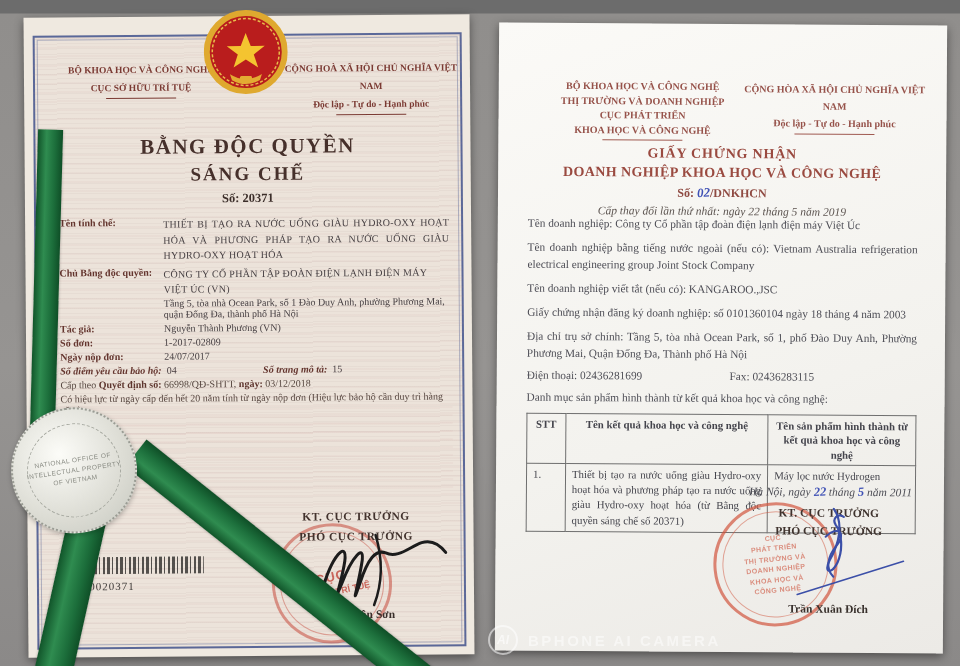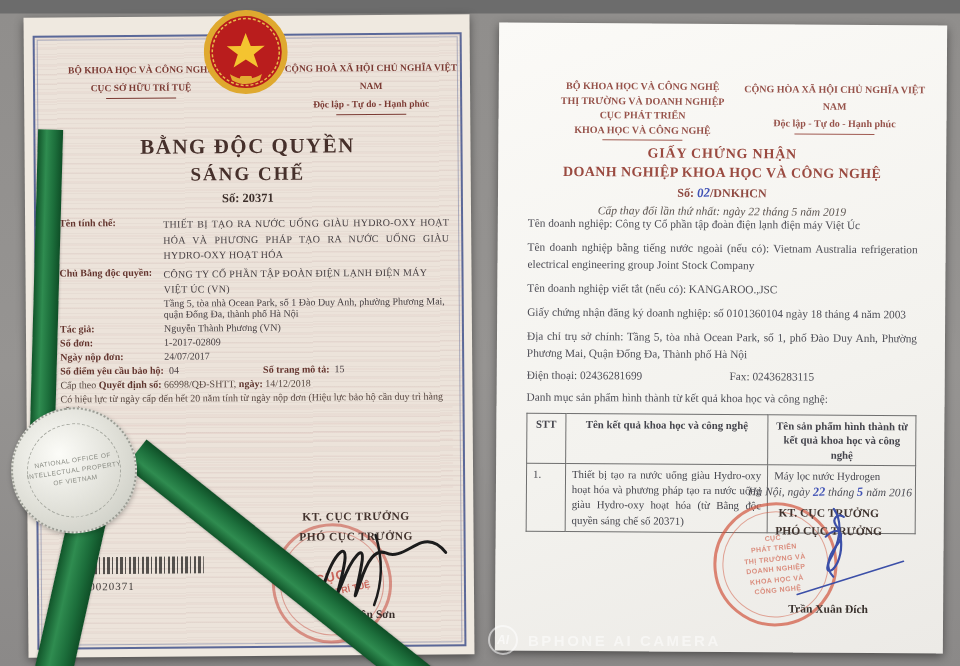--- a/index.html
+++ b/index.html
@@ -34,21 +34,21 @@
   .ltitle .t1{font-size:21px;font-weight:bold;letter-spacing:1.5px;}
   .ltitle .t2{font-size:19px;font-weight:600;letter-spacing:2px;margin-top:4px;}
   .ltitle .t3{font-size:12.5px;font-weight:bold;margin-top:6px;color:#3c2e2a;}
   .lrows{position:absolute;top:200px;left:34px;right:22px;font-size:10px;color:#4b4144;}
   .lrow{display:grid;grid-template-columns:98px 1fr;column-gap:6px;margin-bottom:3px;}
   .lrow .lab{font-weight:bold;color:#64352e;}
   .lrow .val{color:#474043;}
   .upper{letter-spacing:.3px;line-height:1.55;text-align:justify;font-weight:500;}
   .lrow2{display:flex;font-size:10px;margin-bottom:3px;color:#4b4144;}
   .pair{display:flex;gap:5px;}
-  .pair .lab{font-weight:bold;color:#64352e;}
+  .pair .lab{font-weight:bold;color:#64352e;font-style:italic;}
   .lline{font-size:10px;color:#574740;margin-bottom:3px;}
   .lline b{color:#5d342d;}
   .barcode{position:absolute;left:36px;top:540px;width:140px;height:17px;opacity:.8;
     background:repeating-linear-gradient(90deg,#2e2c2a 0 2px,transparent 2px 4px,#2e2c2a 4px 7px,transparent 7px 9px,#2e2c2a 9px 10px,transparent 10px 13px);}
   .barcode-num{position:absolute;left:50px;top:563px;font-size:11px;letter-spacing:1px;color:#3e3a38;}
   .lsig{position:absolute;right:20px;top:492px;width:195px;text-align:center;z-index:6;}
   .lsig .s1,.lsig .s2{font-size:11.5px;font-weight:bold;color:#42322d;letter-spacing:.5px;line-height:1.7;}
   .lsig .signer{font-size:11.5px;font-weight:bold;color:#3a2f2b;margin-top:62px;}
   .stampL{position:absolute;left:244px;top:508px;width:114px;height:114px;border-radius:50%;
     border:3px solid rgba(198,74,60,.55);z-index:5;transform:rotate(-12deg);
@@ -178,21 +178,21 @@
       <span class="pair">
         <span class="lab">Số trang mô tả:</span>
         <span class="val">15</span>
       </span>
     </div>
     <div class="lline">
       <span>Cấp theo</span>
       <b>Quyết định số:</b>
       <span>66998/QĐ-SHTT,</span>
       <b>ngày:</b>
-      <span>14/12/2018</span>
+      <span>03/12/2018</span>
     </div>
     <div class="lline">Có hiệu lực từ ngày cấp đến hết 20 năm tính từ ngày nộp đơn (Hiệu lực bảo hộ cần duy trì hàng năm).</div>
   </div>
 
   <div class="barcode"></div>
   <div class="barcode-num">1-0020371</div>
 
   <div class="lsig">
     <div class="s1">KT. CỤC TRƯỞNG</div>
     <div class="s2">PHÓ CỤC TRƯỞNG</div>
@@ -267,21 +267,21 @@
       <tr>
         <td>1.</td>
         <td>Thiết bị tạo ra nước uống giàu Hydro-oxy hoạt hóa và phương pháp tạo ra nước uống giàu Hydro-oxy hoạt hóa (từ Bằng độc quyền sáng chế số 20371)</td>
         <td>Máy lọc nước Hydrogen</td>
       </tr>
     </tbody>
       </table>
   </div>
 
   <div class="rdate">
-    <span>Hà Nội, ngày </span><span class="hw">22</span><span> tháng </span><span class="hw">5</span><span> năm 2016</span>
+    <span>Hà Nội, ngày </span><span class="hw">22</span><span> tháng </span><span class="hw">5</span><span> năm 2011</span>
   </div>
 
   <div class="rsig">
     <div class="s1">KT. CỤC TRƯỞNG</div>
     <div class="s2">PHÓ CỤC TRƯỞNG</div>
     <div class="signer">Trần Xuân Đích</div>
   </div>
 
   <div class="stampR">
     <span class="st">CỤC</span>

